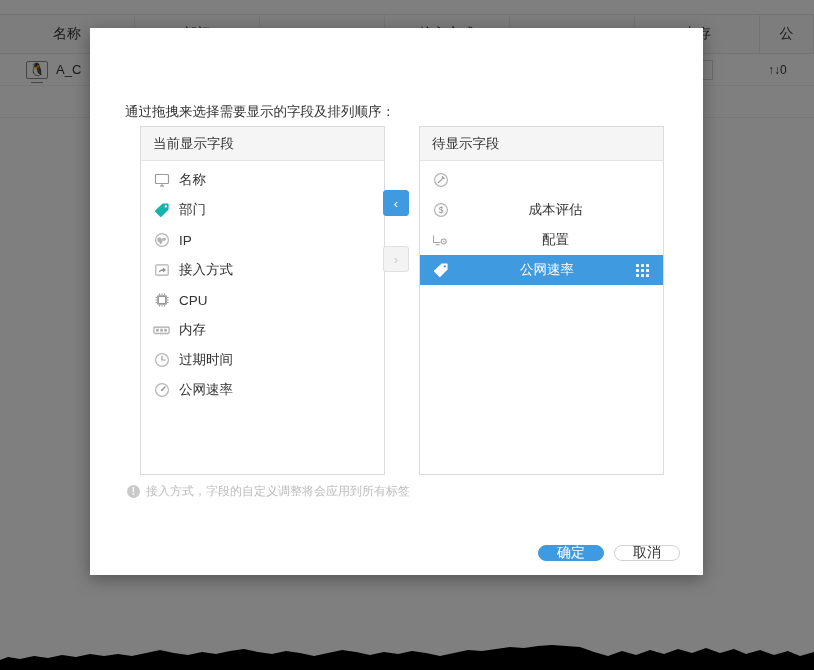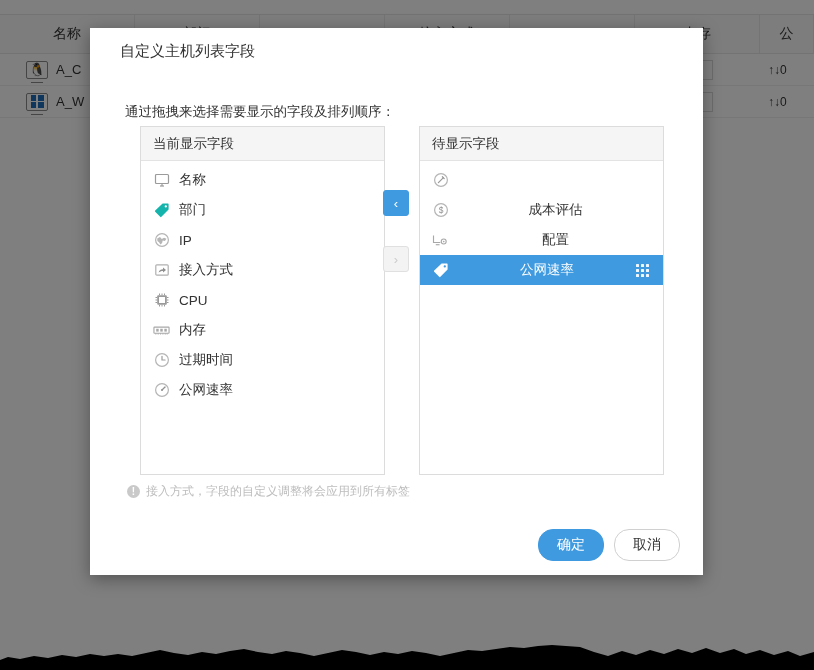--- a/index.html
+++ b/index.html
@@ -137,21 +137,21 @@
     color: #fff; font-size: 10px; line-height: 13px; text-align: center;
     margin-right: 6px; flex: none; font-weight: bold;
   }
 
   
   #dialog-footer {
     position: absolute; right: 23px; bottom: 14px;
     display: flex; gap: 10px;
   }
   .btn {
-    min-width: 66px; height: 32px; padding: 0 16px;
+    min-width: 66px; height: 16px; padding: 0 16px;
     font-size: 14px; border-radius: 15px; cursor: pointer;
     display: inline-flex; align-items: center; justify-content: center;
     font-family: inherit;
   }
   .btn-primary { background: #3f9ae0; border: 1px solid #3f9ae0; color: #fff; }
   .btn-default { background: #fff; border: 1px solid #d0d0d0; color: #333; }
 
   
   #torn-edge {
     position: absolute; left: 0; bottom: 0; width: 814px; height: 36px;
@@ -186,51 +186,39 @@
       <div class="bg-td" style="width:125px"></div>
       <div class="bg-td" style="width:125px">
         <span class="pct-box">5%</span>
       </div>
       <div class="bg-td" style="width:54px;justify-content:flex-start">
         <span class="netcell">↑↓0</span>
       </div>
     </div>
 
     <div class="bg-row">
-      <div class="bg-td" style="width:135px;padding-left:26px">
-        <span class="os-icon">
-          <span class="win-sq">
-              <i></i>
-              <i></i>
-              <i></i>
-              <i></i>
-            </span>
-        </span>
-        <span>A_W</span>
-      </div>
       <div class="bg-td" style="width:125px"></div>
       <div class="bg-td" style="width:125px"></div>
       <div class="bg-td" style="width:125px"></div>
       <div class="bg-td" style="width:125px"></div>
       <div class="bg-td" style="width:125px">
         <span class="pct-box">8%</span>
       </div>
       <div class="bg-td" style="width:54px;justify-content:flex-start">
         <span class="netcell">↑↓0</span>
       </div>
     </div>
 
   </div>
 </div>
 
 <div id="overlay"></div>
 
 <div id="dialog">
 
-  <div id="dialog-title">自定义主机列表字段</div>
   <div id="dialog-desc">通过拖拽来选择需要显示的字段及排列顺序：</div>
 
   <div class="panel" id="panel-left">
     <div class="panel-head">当前显示字段</div>
     <div class="panel-body">
 
       <div class="field-item">
         <span class="fi-icon">
           <svg width="16" height="16" viewBox="0 0 16 16">
               <rect x="1.5" y="2.5" width="13" height="9" rx="1" fill="none" stroke="#9b9b9b" stroke-width="1.2"></rect>

